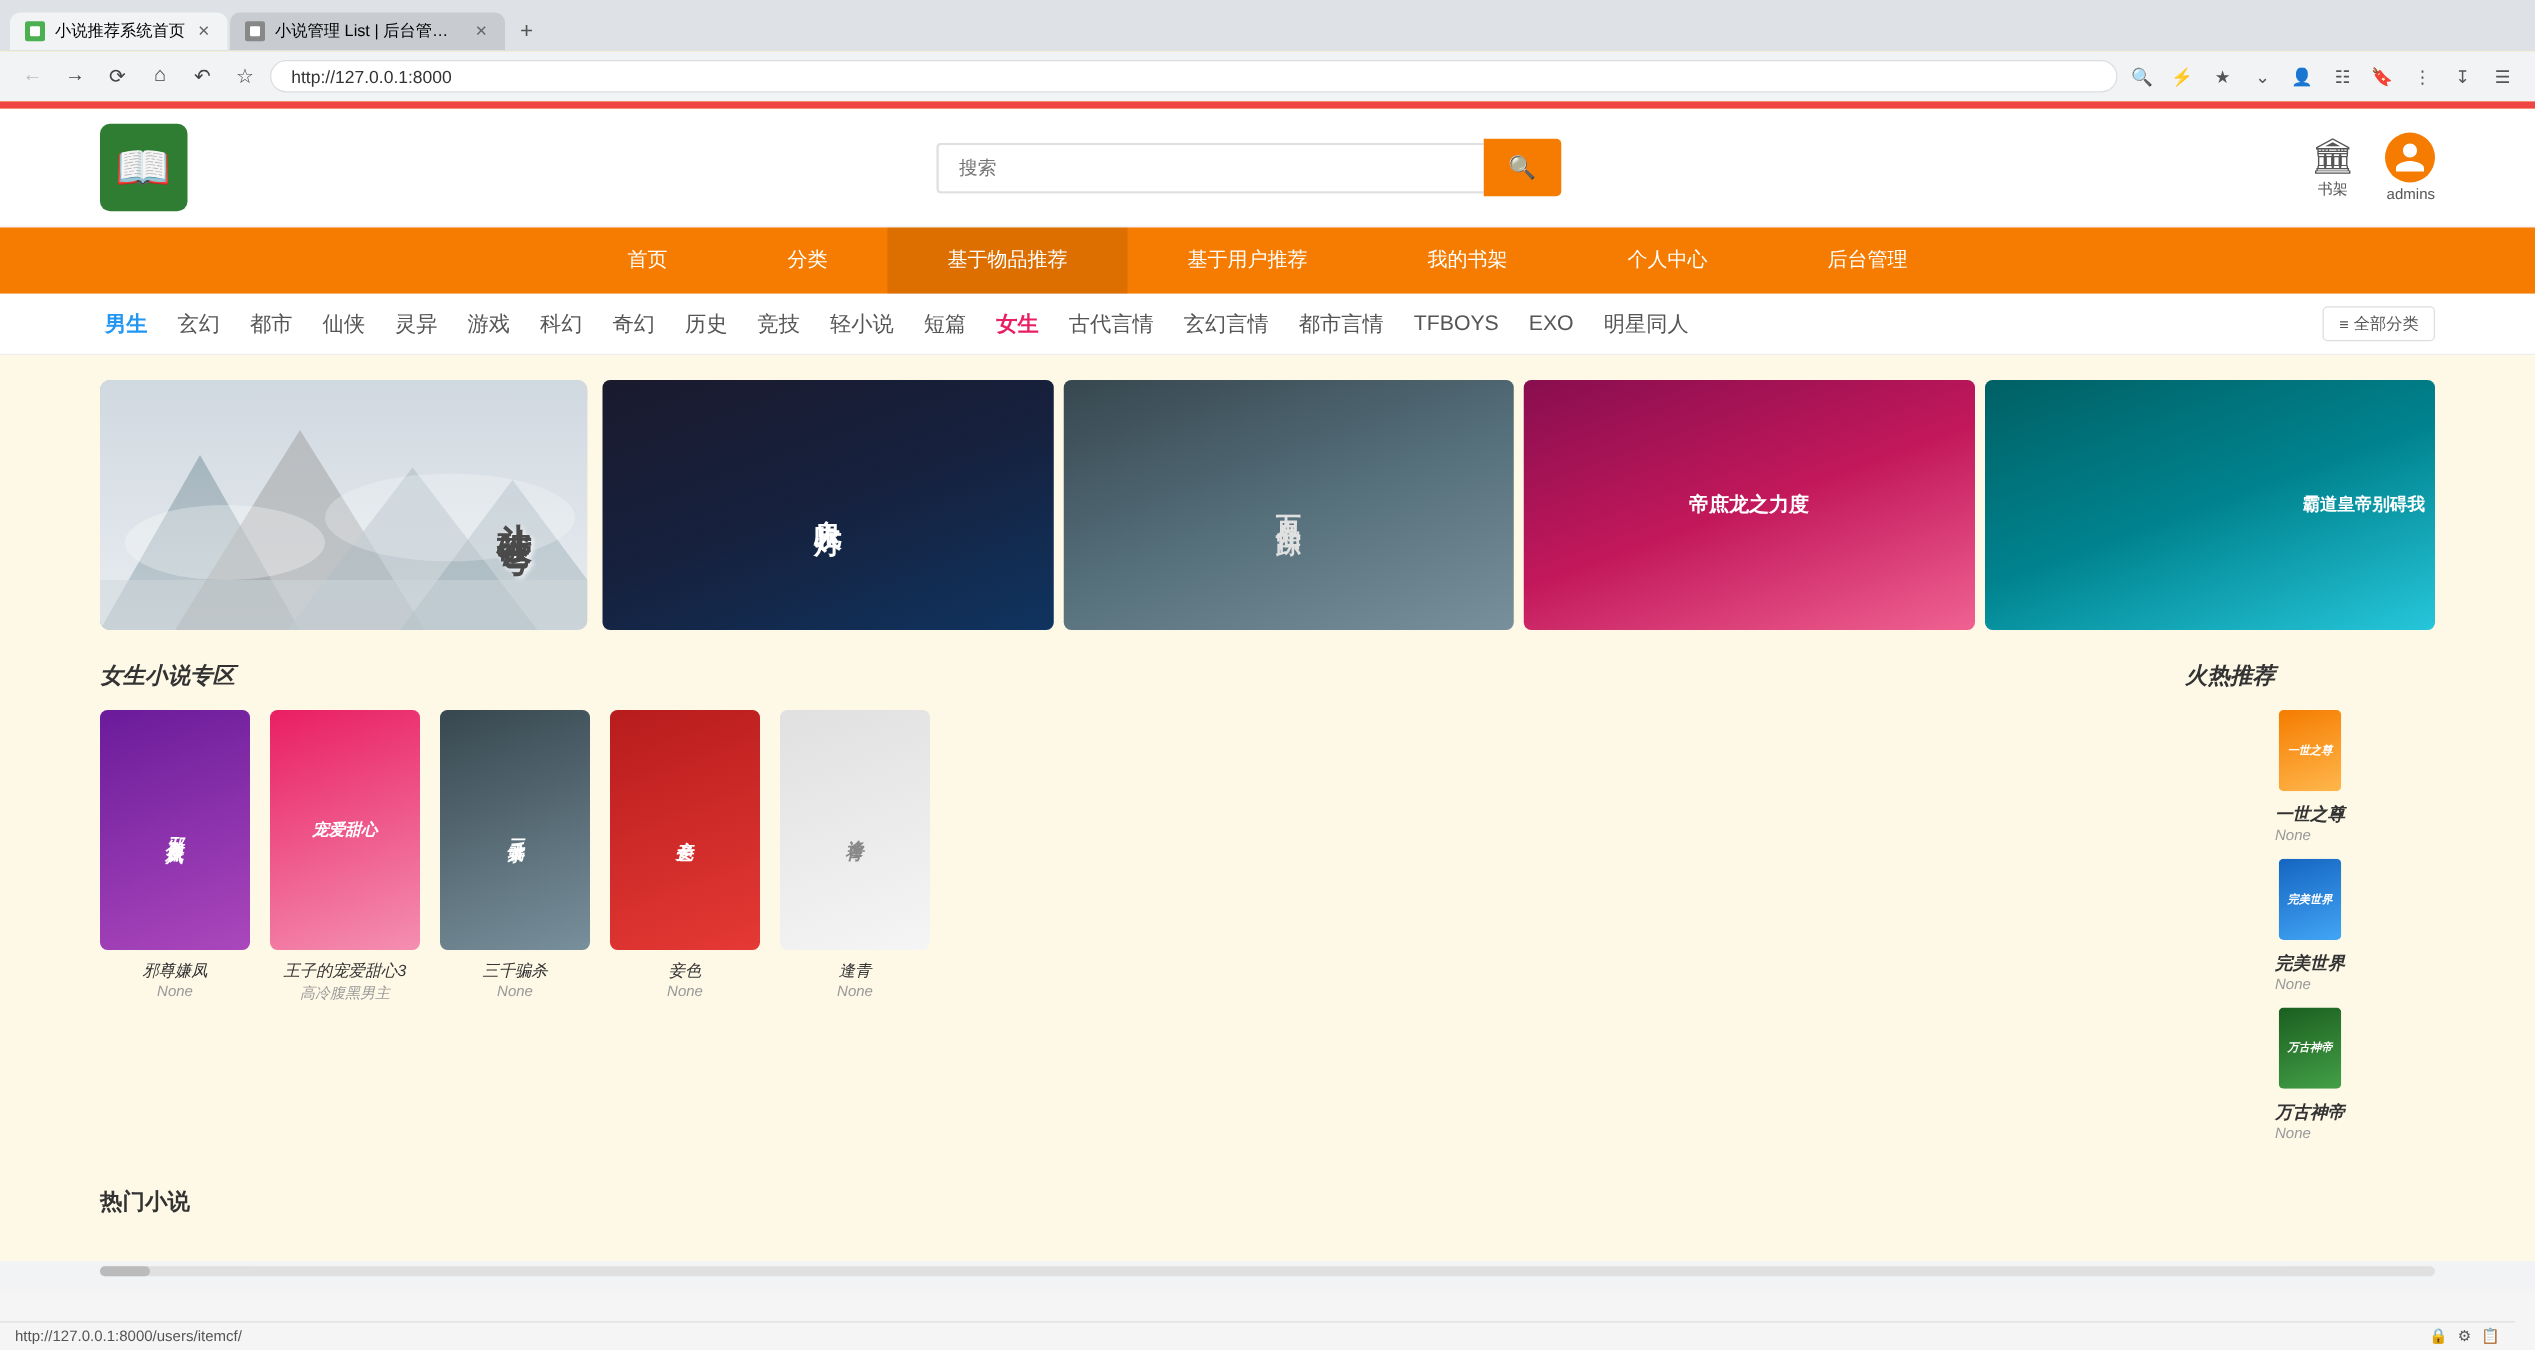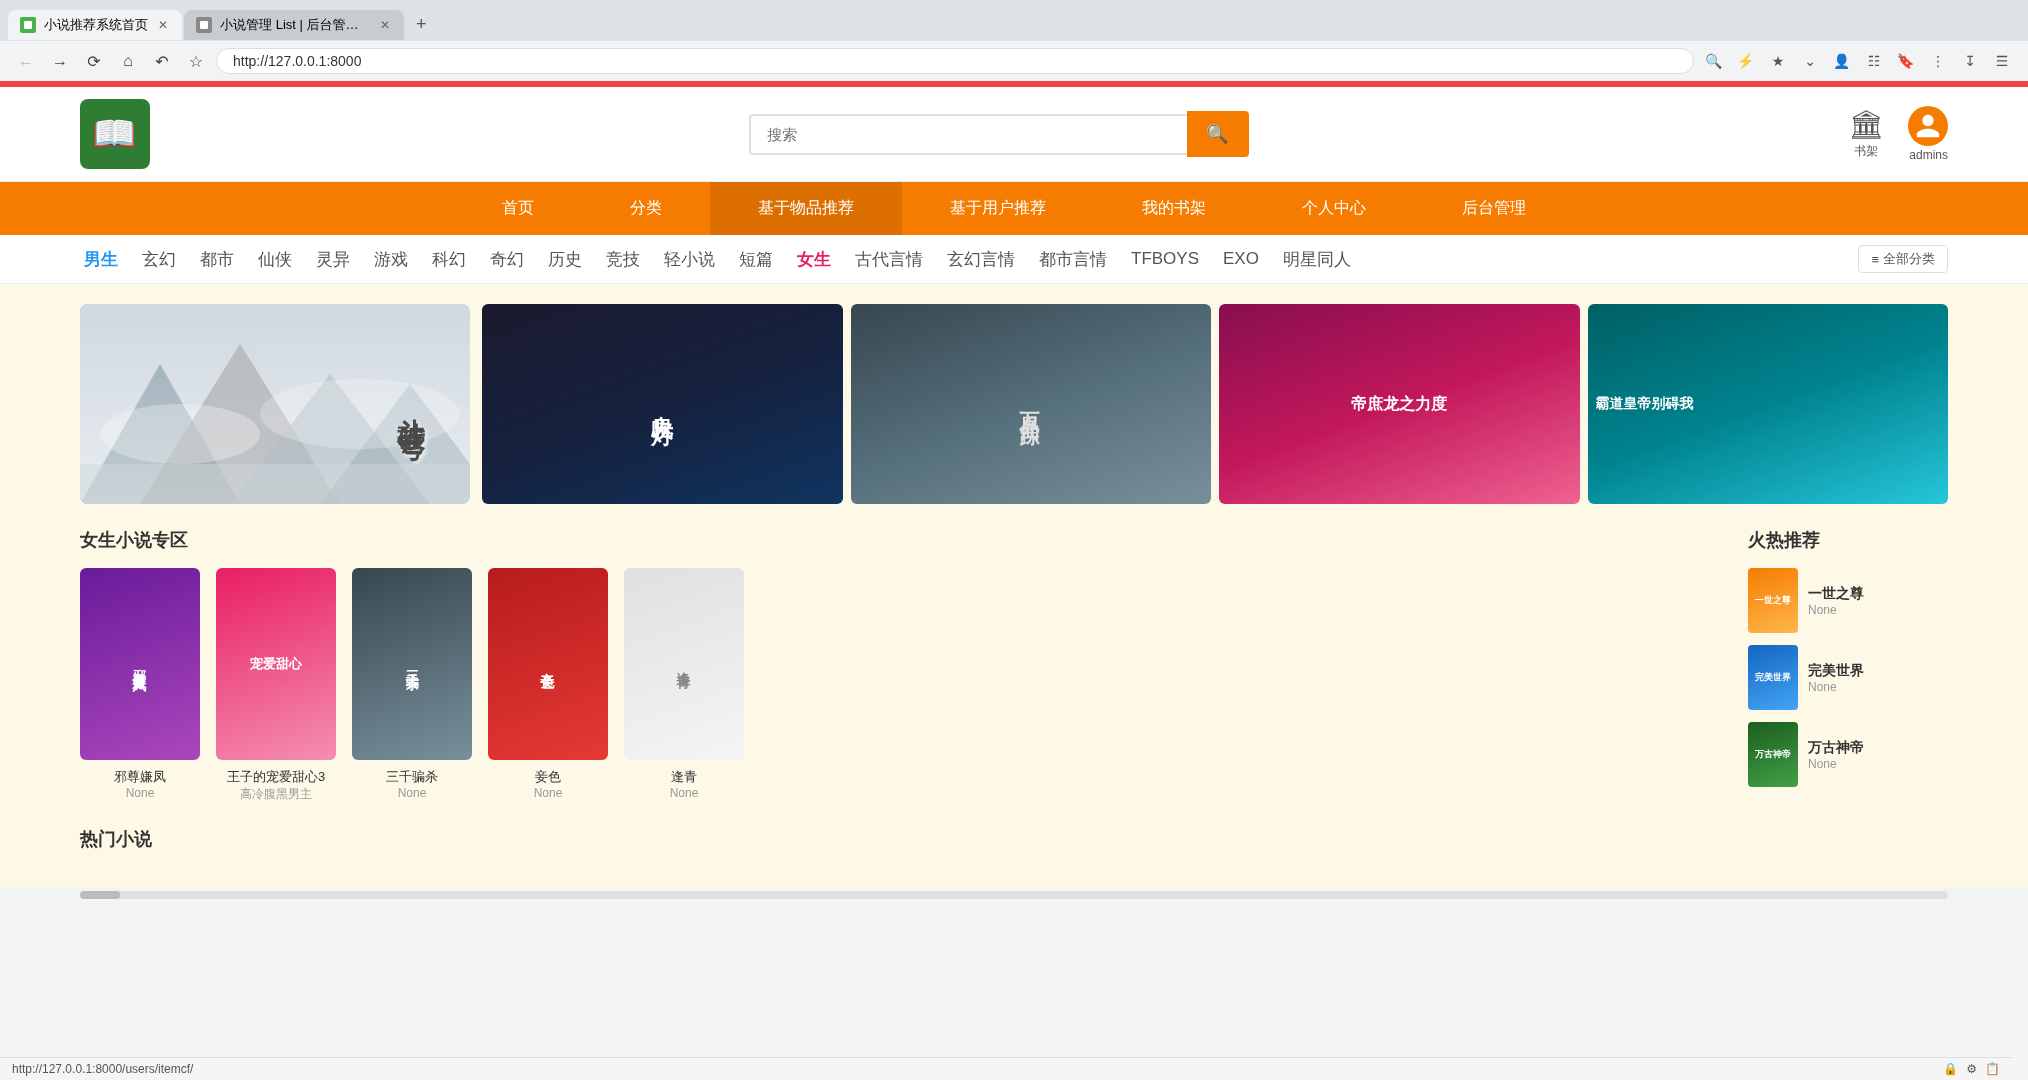--- a/index.html
+++ b/index.html
@@ -60,36 +60,36 @@
     .banner-side { display: flex; flex-direction: row; gap: 8px; flex: 1; }
     .banner-side-top { display: flex; gap: 8px; flex: 1; }
     .banner-book { border-radius: 6px; overflow: hidden; cursor: pointer; }
     .banner-book-1 { flex: 1; background: linear-gradient(160deg, #1a1a2e 0%, #16213e 50%, #0f3460 100%); display: flex; align-items: center; justify-content: center; }
     .banner-book-1-text { color: white; font-size: 22px; font-weight: bold; writing-mode: vertical-rl; letter-spacing: 4px; }
     .banner-book-2 { flex: 1; background: linear-gradient(160deg, #37474f 0%, #546e7a 50%, #78909c 100%); display: flex; align-items: center; justify-content: center; }
     .banner-book-2-text { color: #e0e0e0; font-size: 20px; font-weight: bold; writing-mode: vertical-rl; letter-spacing: 4px; }
     .banner-side-bottom { display: flex; gap: 8px; flex: 1; }
     .banner-book-3 { flex: 1; background: linear-gradient(160deg, #880e4f 0%, #c2185b 50%, #f06292 100%); display: flex; align-items: center; justify-content: center; border-radius: 6px; overflow: hidden; }
     .banner-book-3-text { color: white; font-size: 16px; font-weight: bold; text-align: center; padding: 8px; }
-    .banner-book-4 { flex: 1; background: linear-gradient(160deg, #006064 0%, #00838f 50%, #26c6da 100%); display: flex; align-items: center; justify-content: flex-start; border-radius: 6px; overflow: hidden; position: relative; }
-
-    
-    .content-grid { display: flex; gap: 20px; }
+    .banner-book-4 { flex: 1; background: linear-gradient(160deg, #006064 0%, #00838f 50%, #26c6da 100%); display: flex; align-items: center; justify-content: flex-end; border-radius: 6px; overflow: hidden; position: relative; }
+
+    
+    .content-grid { display: flex; gap: 20px; font-style: italic; }
     .girls-section { flex: 1; }
     .section-title { font-size: 18px; font-weight: bold; color: #333; margin-bottom: 16px; }
     .books-row { display: flex; gap: 16px; }
     .book-card { text-align: center; cursor: pointer; width: 120px; }
     .book-cover { width: 120px; height: 192px; border-radius: 6px; overflow: hidden; margin-bottom: 8px; }
     .book-cover-placeholder { width: 100%; height: 100%; display: flex; align-items: center; justify-content: center; font-size: 13px; color: white; font-weight: bold; text-align: center; padding: 4px; }
     .book-name { font-size: 13px; color: #333; white-space: nowrap; overflow: hidden; text-overflow: ellipsis; }
     .book-author { font-size: 12px; color: #999; white-space: nowrap; overflow: hidden; text-overflow: ellipsis; }
 
     
     .hot-section { width: 200px; flex-shrink: 0; }
-    .hot-item { display: flex; align-items: center; gap: 10px; margin-bottom: 12px; cursor: pointer; }
+    .hot-item { display: flex; align-items: center; gap: 10px; margin-bottom: 12px; cursor: pointer; flex-direction: column; }
     .hot-cover { width: 50px; height: 65px; border-radius: 4px; overflow: hidden; flex-shrink: 0; }
     .hot-cover-placeholder { width: 100%; height: 100%; display: flex; align-items: center; justify-content: center; font-size: 10px; color: white; font-weight: bold; text-align: center; }
     .hot-info { flex: 1; }
     .hot-title { font-size: 14px; color: #333; font-weight: bold; }
     .hot-author { font-size: 12px; color: #999; }
 
     
     .hot-novels-section { margin-top: 24px; }
 
     

